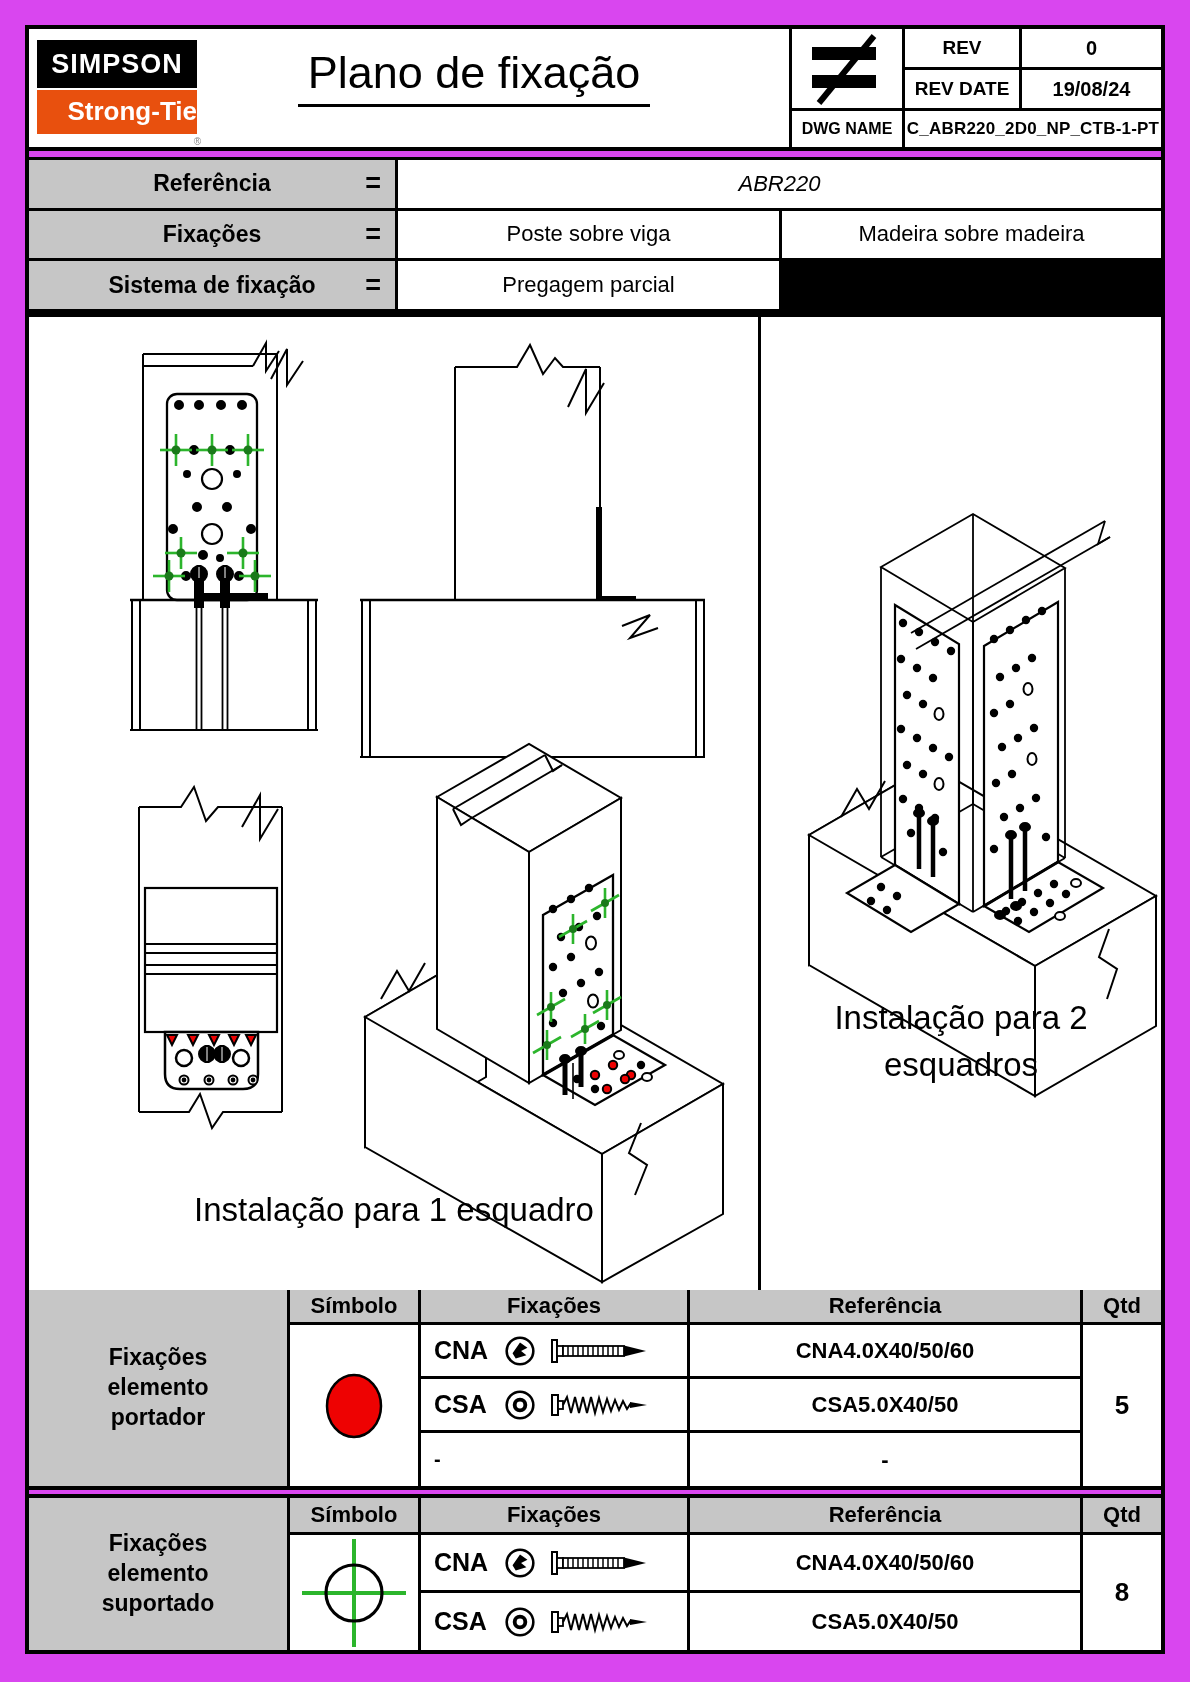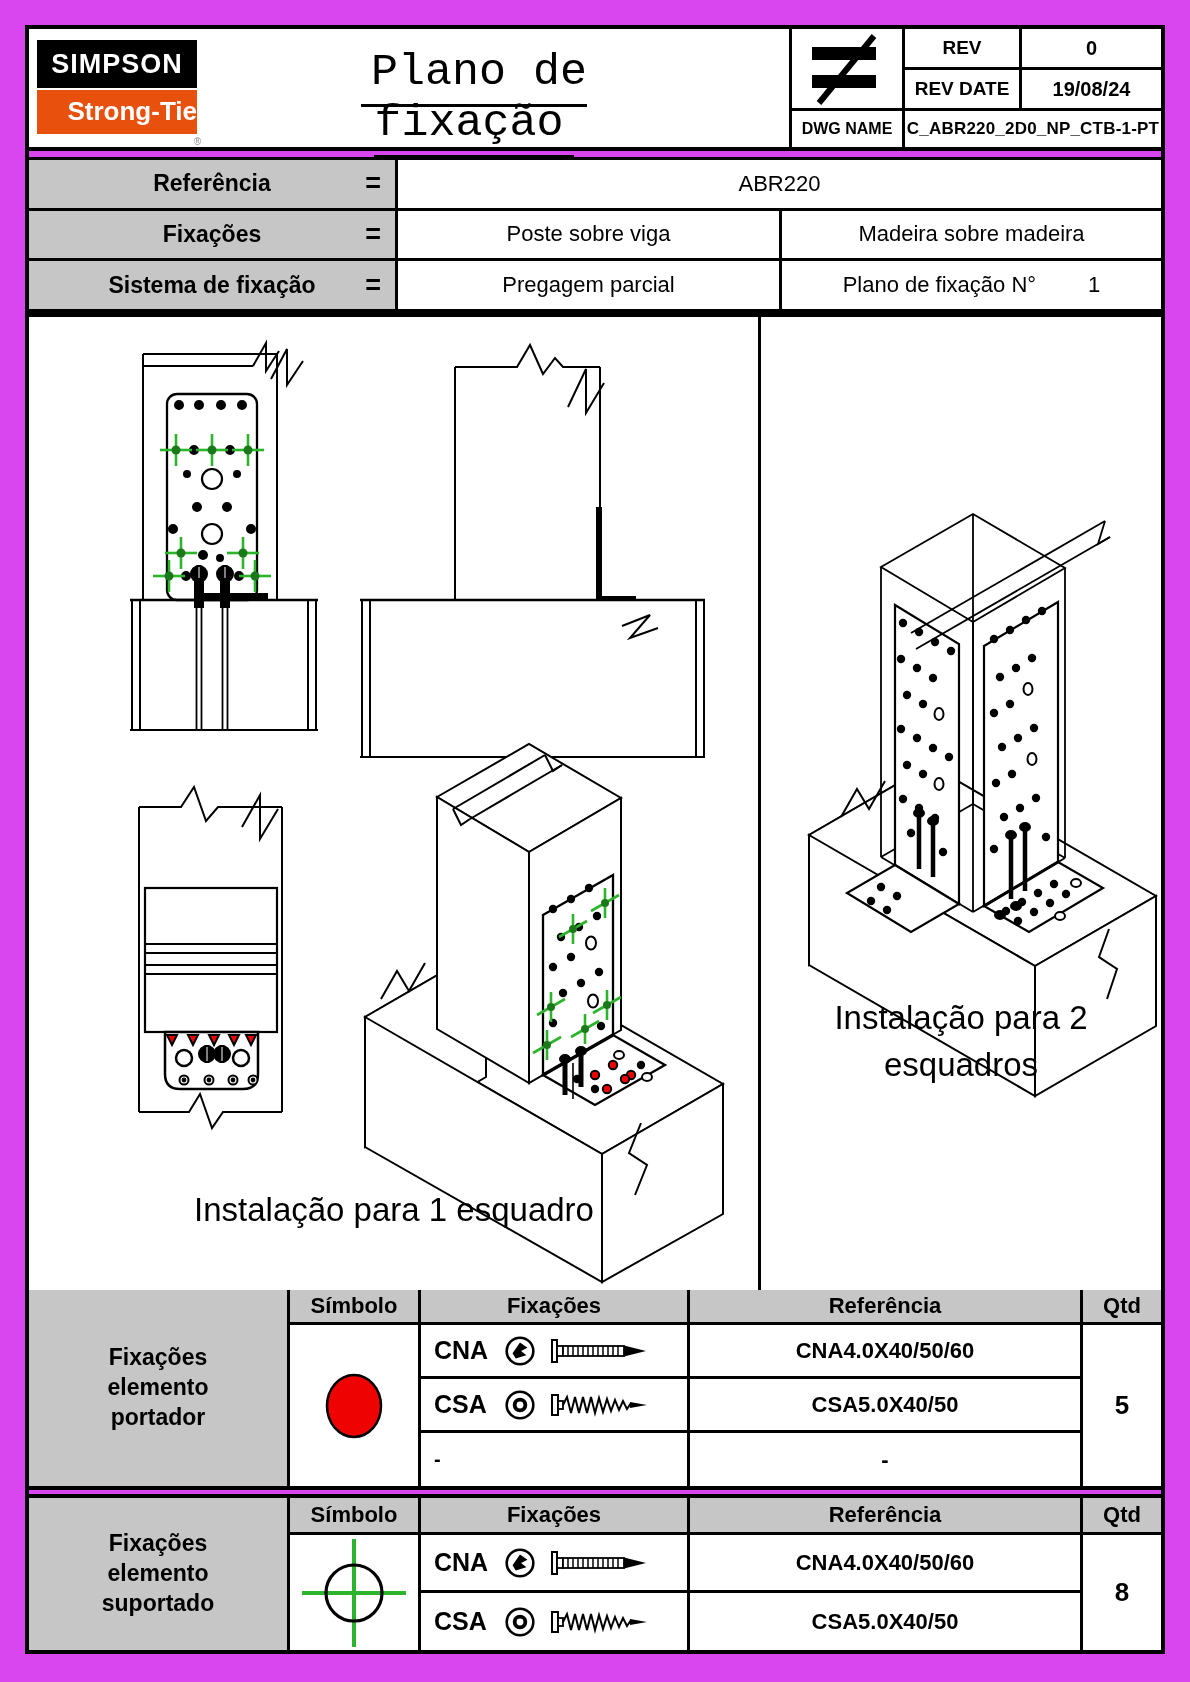--- a/index.html
+++ b/index.html
@@ -11,21 +11,21 @@
 
   
   .hdr { position: absolute; left: 0; top: 0; width: 1132px; height: 122px;
          border-bottom: 4px solid #000; background: #fff; }
   .logo { position: absolute; left: 8px; top: 11px; width: 160px; }
   .logo-black { display: block; background: #000; color: #fff; font-weight: bold;
                 font-size: 27px; letter-spacing: 1px; text-align: center; padding: 9px 0 8px; }
   .logo-orange { display: block; background: #e8500e; color: #fff; font-weight: bold;
                  font-size: 26px; text-align: right; padding: 6px 0 7px; margin-top: 2px; }
   .logo-reg { position: absolute; right: -4px; bottom: -13px; font-size: 10px; color: #888; }
-  .title-wrap { position: absolute; left: 230px; top: 18px; width: 430px; text-align: center; font-family: Liberation Mono, monospace; }
+  .title-wrap { position: absolute; left: 230px; top: 18px; width: 430px; text-align: center; }
   .title-wrap span { font-size: 45px; border-bottom: 3px solid #000; padding: 0 10px 6px; }
   .revblk { position: absolute; right: 0; top: 0; width: 372px; height: 118px;
             border-left: 3px solid #000; display: grid;
             grid-template-columns: 110px 114px 1fr; grid-template-rows: 38px 38px 1fr;
             gap: 3px; background: #000; }
   .revblk > div { background: #fff; display: flex; align-items: center; justify-content: center; }
   .rev-lbl { font-size: 19px; font-weight: 600; }
   .rev-val { font-size: 20px; font-weight: 600; }
   .dwg-lbl { font-size: 16px; font-weight: 600; }
   .dwg-val { font-size: 17px; font-weight: bold; letter-spacing: 0.2px; }
@@ -33,21 +33,21 @@
   
   .info { position: absolute; left: 0; top: 128px; width: 1132px; height: 156px;
           display: grid; grid-template-columns: 366px 381px 1fr;
           grid-template-rows: 1fr 1fr 1fr; gap: 3px; background: #000;
           border-top: 3px solid #000; border-bottom: 4px solid #000; }
   .info .lab { background: #c6c6c6; font-weight: bold; font-size: 23px; position: relative;
                display: flex; align-items: center; justify-content: center; }
   .info .lab .eq { position: absolute; right: 14px; font-size: 27px; font-weight: 900; }
   .info .val { background: #fff; display: flex; align-items: center; justify-content: center;
                font-size: 22px; }
-  .span2 { grid-column: 2 / 4; }
+  .span2 { grid-column: 2 / 4; font-style: italic; }
   .num-off { margin-left: 52px; }
 
   
   .draw { position: absolute; left: 0; top: 284px; width: 1132px; height: 981px;
           border-top: 4px solid #000; border-bottom: 4px solid #000; background: #fff; }
   .draw svg { position: absolute; top: 0; }
   .vdiv { position: absolute; left: 729px; top: 0; width: 3px; height: 100%; background: #000; }
   .cap1 { position: absolute; left: 130px; top: 874px; width: 470px; text-align: center;
           font-size: 33px; }
   .cap2 { position: absolute; left: 736px; top: 678px; width: 392px; text-align: center;
@@ -160,24 +160,20 @@
           <span class="eq">=</span>
       </div>
       <div class="val">Poste sobre viga</div>
       <div class="val">Madeira sobre madeira</div>
 
       <div class="lab">
         <span>Sistema de fixação</span>
           <span class="eq">=</span>
       </div>
       <div class="val">Pregagem parcial</div>
-      <div class="val">
-        <span>Plano de fixação N°</span>
-        <span class="num-off">1</span>
-      </div>
     </div>
 
     <div class="draw">
       <div class="vdiv"></div>
 
       <svg width="727" height="969" viewBox="0 0 727 969" style="left:0">
 
         <g class="ln" stroke-width="2">
           <line x1="114" y1="37" x2="248" y2="37"></line>
           <line x1="114" y1="49" x2="224" y2="49"></line>

